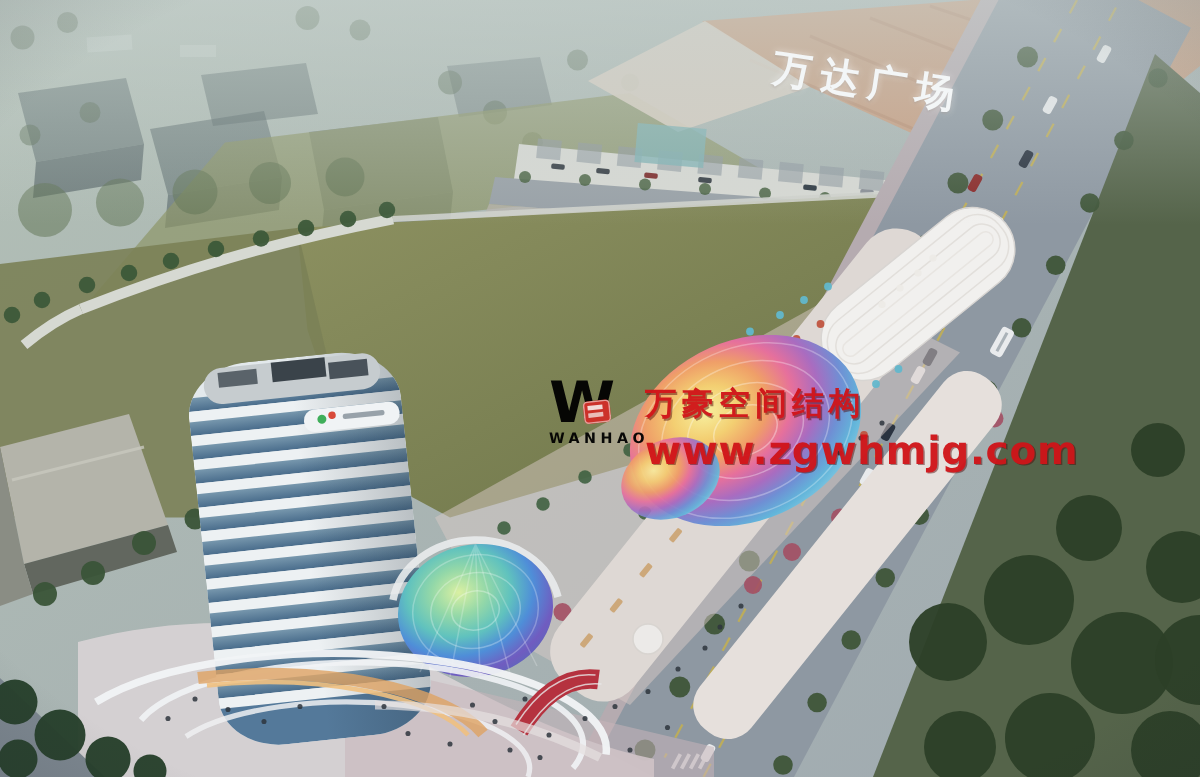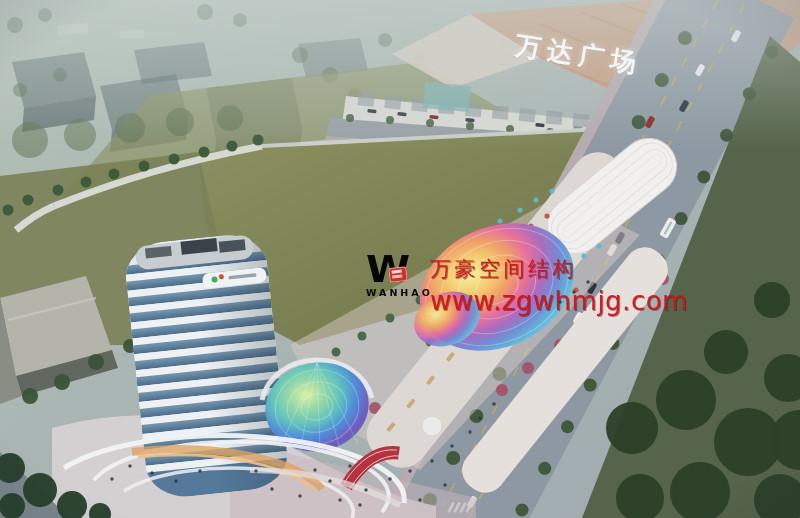--- a/index.html
+++ b/index.html
@@ -13,21 +13,21 @@
     text-shadow:0 0 5px rgba(255,255,255,.55),0 1px 2px rgba(120,110,100,.35);}
   
   .wm{left:366px;top:250px;width:260px;height:64px;opacity:.95;}
   .wm-logo{position:absolute;left:0;top:2px;width:64px;text-align:left;color:#000000;}
   .wm-w{display:block;font-size:40px;line-height:34px;font-weight:900;transform:scaleY(.95);}
   .wm-badge{position:absolute;left:23px;top:15px;width:18px;height:15px;background:#d12d28;
     border-radius:3px;transform:rotate(-6deg);box-shadow:inset 0 0 0 1px rgba(255,255,255,.55);}
   .wm-badge::after{content:"";position:absolute;left:3px;top:3px;width:10px;height:3px;
     background:rgba(255,255,255,.85);box-shadow:0 5px 0 rgba(255,255,255,.7);}
   .wm-name{display:block;font-size:9.5px;font-weight:700;letter-spacing:3px;margin-top:1px;}
-  .wm-text{position:absolute;left:64px;top:5px;color:#d01318;font-weight:400;}
+  .wm-text{position:absolute;left:64px;top:5px;color:#d01318;font-weight:700;}
   .wm-line1{font-size:21px;letter-spacing:3.5px;text-shadow:1px 1px 0 rgba(80,8,8,.5);}
   .wm-line2{font-size:26px;letter-spacing:.5px;margin-top:3px;text-shadow:1px 1px 0 rgba(80,8,8,.5);}
 </style>
 </head>
 <body>
 
 <div id="stage">
 <svg id="scene-svg" width="800" height="518" viewBox="0 0 800 518">
   <defs>
     <linearGradient id="sky" x1="0" y1="0" x2="1" y2="1">

